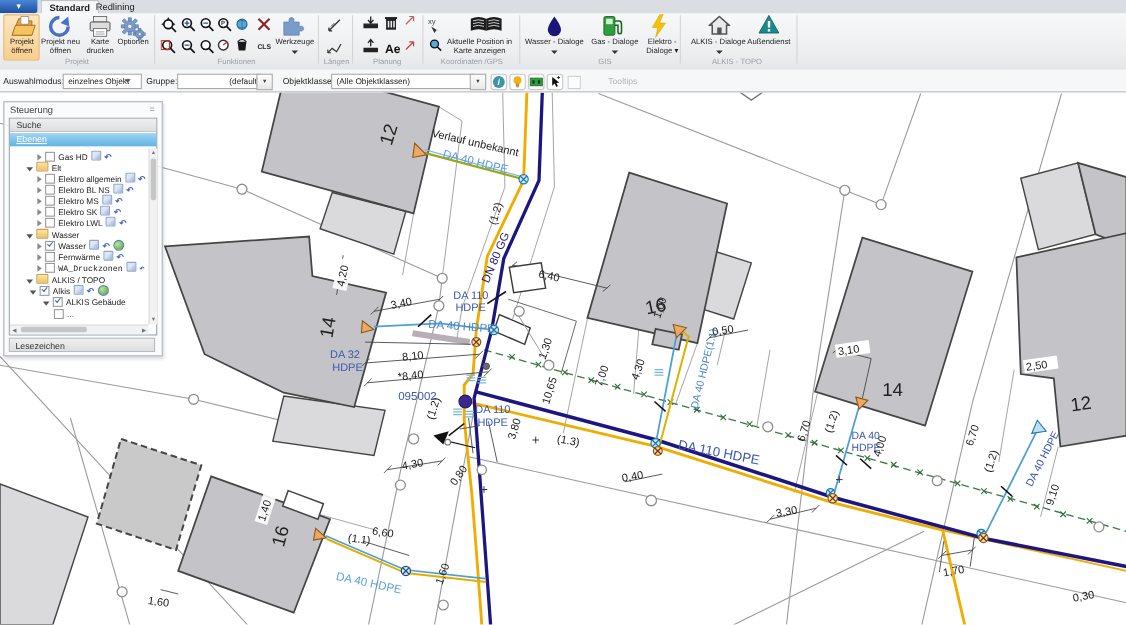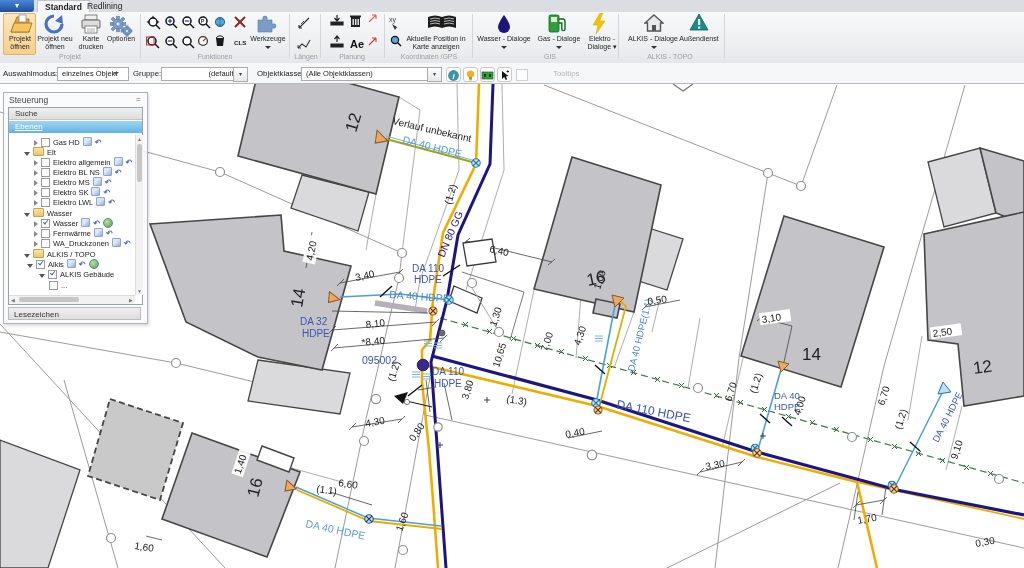--- a/index.html
+++ b/index.html
@@ -624,21 +624,21 @@
         <div class="trow" style="left:25px;top:2px;"><span class="exp"></span><span class="cb"></span>Gas HD<span class="ico-e"></span><span class="ico-u">↶</span></div>
         <div class="trow" style="left:15px;top:12px;"><span class="expd"></span><span class="fold"></span>Elt</div>
         <div class="trow" style="left:25px;top:22px;"><span class="exp"></span><span class="cb"></span>Elektro allgemein<span class="ico-e"></span><span class="ico-u">↶</span></div>
         <div class="trow" style="left:25px;top:32px;"><span class="exp"></span><span class="cb"></span>Elektro BL NS<span class="ico-e"></span><span class="ico-u">↶</span></div>
         <div class="trow" style="left:25px;top:42px;"><span class="exp"></span><span class="cb"></span>Elektro MS<span class="ico-e"></span><span class="ico-u">↶</span></div>
         <div class="trow" style="left:25px;top:52px;"><span class="exp"></span><span class="cb"></span>Elektro SK<span class="ico-e"></span><span class="ico-u">↶</span></div>
         <div class="trow" style="left:25px;top:62px;text-align:right;"><span class="exp"></span><span class="cb"></span>Elektro LWL<span class="ico-e"></span><span class="ico-u">↶</span></div>
         <div class="trow" style="left:15px;top:73px;"><span class="expd"></span><span class="fold"></span>Wasser</div>
         <div class="trow" style="left:25px;top:83px;"><span class="exp"></span><span class="cb c"></span>Wasser<span class="ico-e"></span><span class="ico-u">↶</span><span class="ico-g"></span></div>
         <div class="trow" style="left:25px;top:93px;"><span class="exp"></span><span class="cb"></span>Fernwärme<span class="ico-e"></span><span class="ico-u">↶</span></div>
-        <div class="trow" style="left:25px;top:103px;"><span class="exp"></span><span class="cb"></span>WA_Druckzonen<span class="ico-e"></span><span class="ico-u">↶</span></div>
+        <div class="trow" style="left:25px;top:103px;font-family:Liberation Mono, monospace;"><span class="exp"></span><span class="cb"></span>WA_Druckzonen<span class="ico-e"></span><span class="ico-u">↶</span></div>
         <div class="trow" style="left:15px;top:114px;"><span class="expd"></span><span class="fold"></span>ALKIS / TOPO</div>
         <div class="trow" style="left:18px;top:124px;"><span class="expd"></span><span class="cb c"></span>Alkis<span class="ico-e"></span><span class="ico-u">↶</span><span class="ico-g"></span></div>
         <div class="trow" style="left:30px;top:135px;"><span class="expd"></span><span class="cb c"></span>ALKIS Gebäude</div>
         <div class="trow" style="left:40px;top:146px;"><span class="cb"></span>...</div>
       </div>
       <div class="abs" id="vsb">
         <div class="abs" style="left:0;top:0;width:7px;height:8px;font-size:5px;color:#777;text-align:center;line-height:8px;">▲</div>
         <div class="abs" style="left:0;top:152px;width:7px;height:8px;font-size:5px;color:#777;text-align:center;line-height:8px;">▼</div>
         <div class="abs" style="left:1px;top:9px;width:5px;height:38px;background:#c6c6c6;border-radius:2px;"></div>
       </div>

